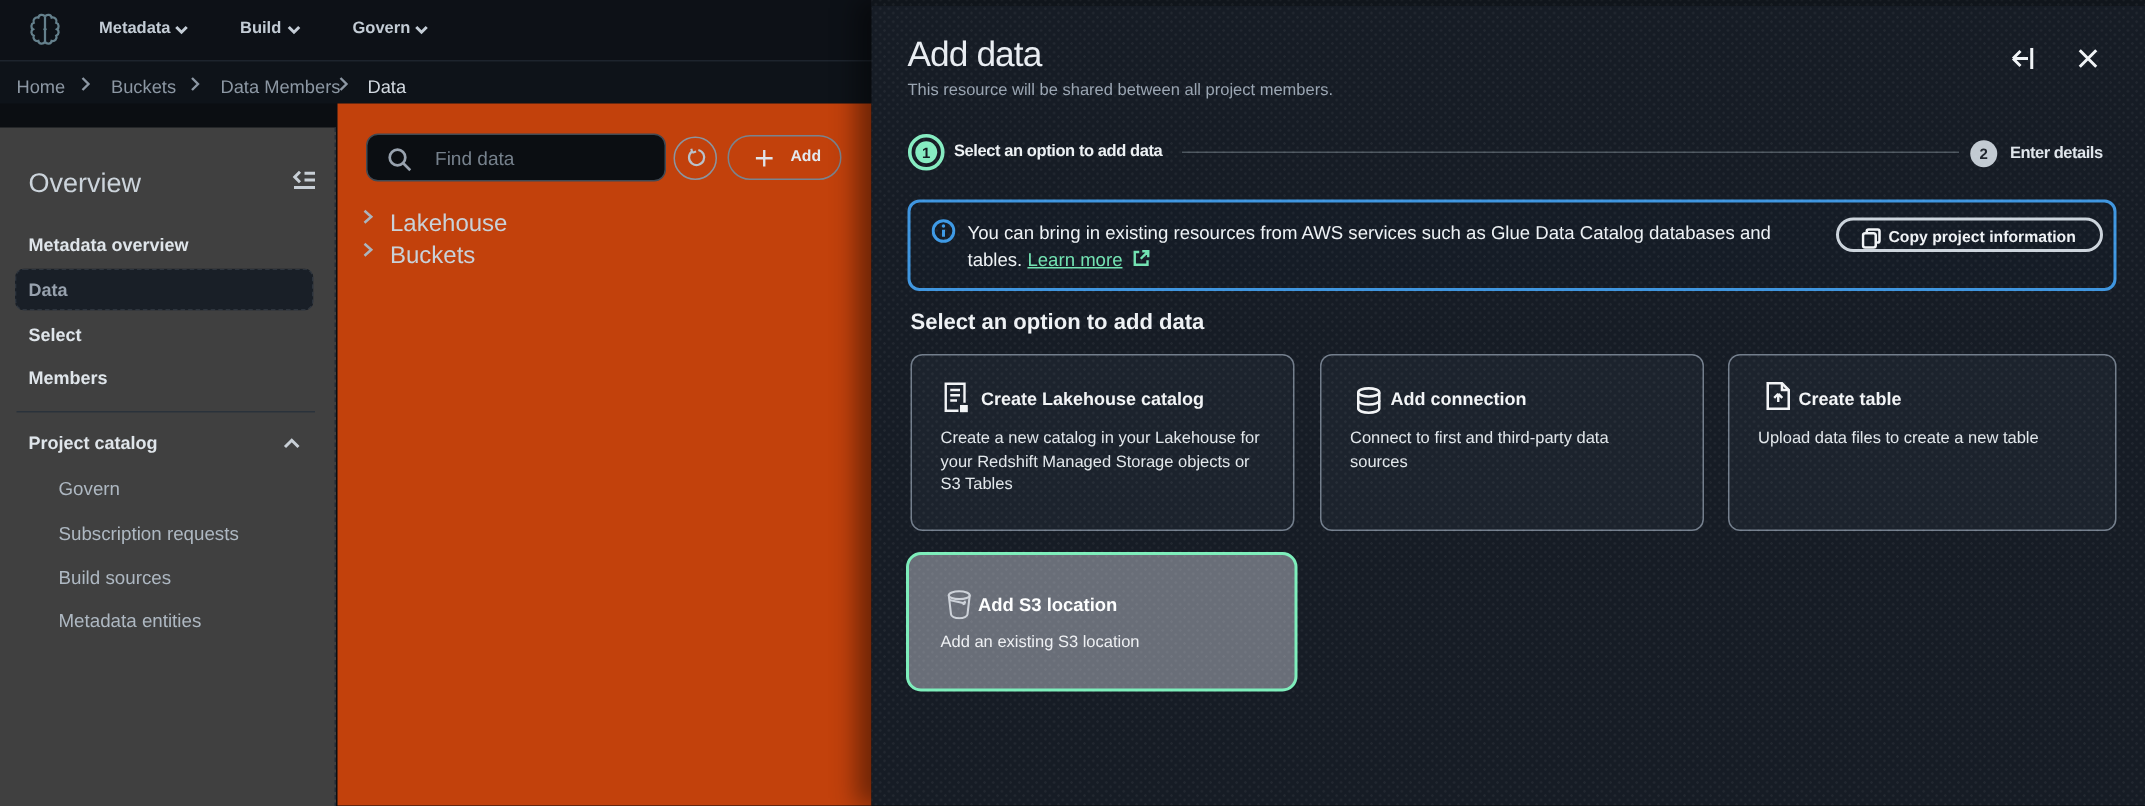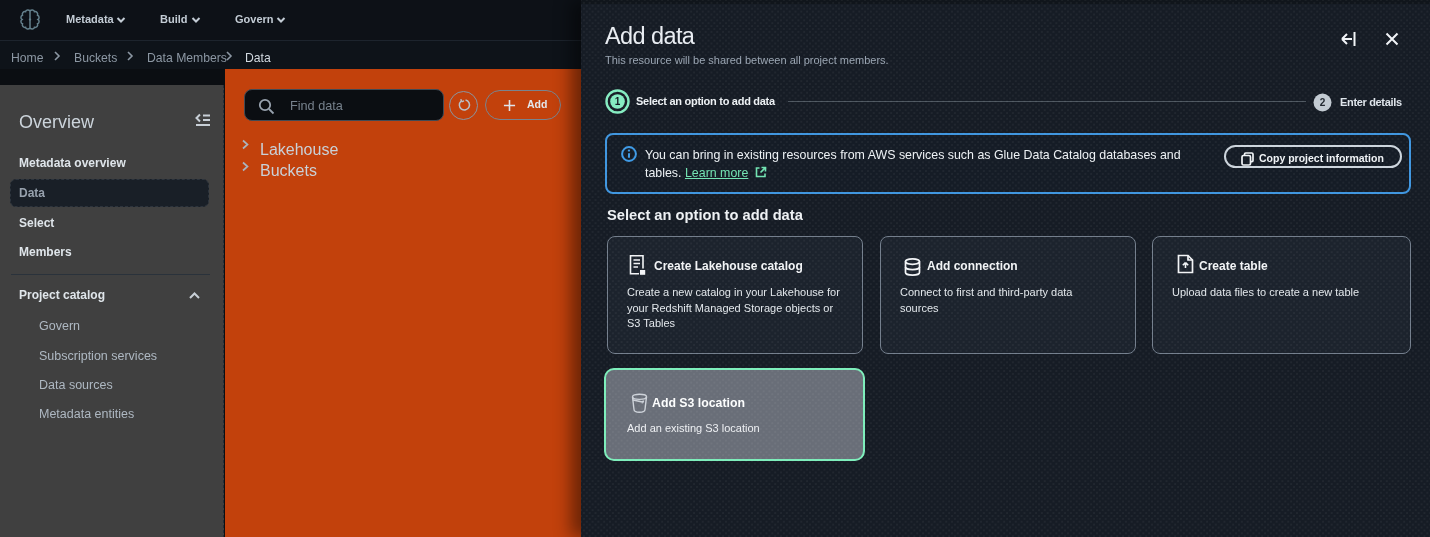--- a/index.html
+++ b/index.html
@@ -125,22 +125,22 @@
   <div class="sb-item" style="top:72px">Metadata overview</div>
   <div class="sb-item" style="top:102px;color:#97a1ad">Data</div>
   <div class="sb-item" style="top:132px">Select</div>
   <div class="sb-item" style="top:161px">Members</div>
   <div id="sb-divider"></div>
   <div class="sb-item" style="top:204px">Project catalog</div>
   <svg class="abs" style="left:189px;top:207px" width="11" height="8" viewBox="0 0 11 8" fill="none" stroke="#c8cfd6" stroke-width="2">
       <path d="M1 6 L5.5 1.5 L10 6"></path>
     </svg>
   <div class="sb-sub" style="top:235px">Govern</div>
-  <div class="sb-sub" style="top:265px">Subscription services</div>
-  <div class="sb-sub" style="top:294px">Data sources</div>
+  <div class="sb-sub" style="top:265px">Subscription requests</div>
+  <div class="sb-sub" style="top:294px">Build sources</div>
   <div class="sb-sub" style="top:323px">Metadata entities</div>
 </div>
 
 <div id="middle">
   <div id="findbox">
     <svg class="abs" style="left:13px;top:8px" width="17" height="17" viewBox="0 0 17 17" fill="none" stroke="#98a2ae" stroke-width="1.8">
       <circle cx="7" cy="7" r="5.2"></circle>
         <path d="M11 11 L15.5 15.5"></path>
     </svg>
     <span class="ph">Find data</span>

